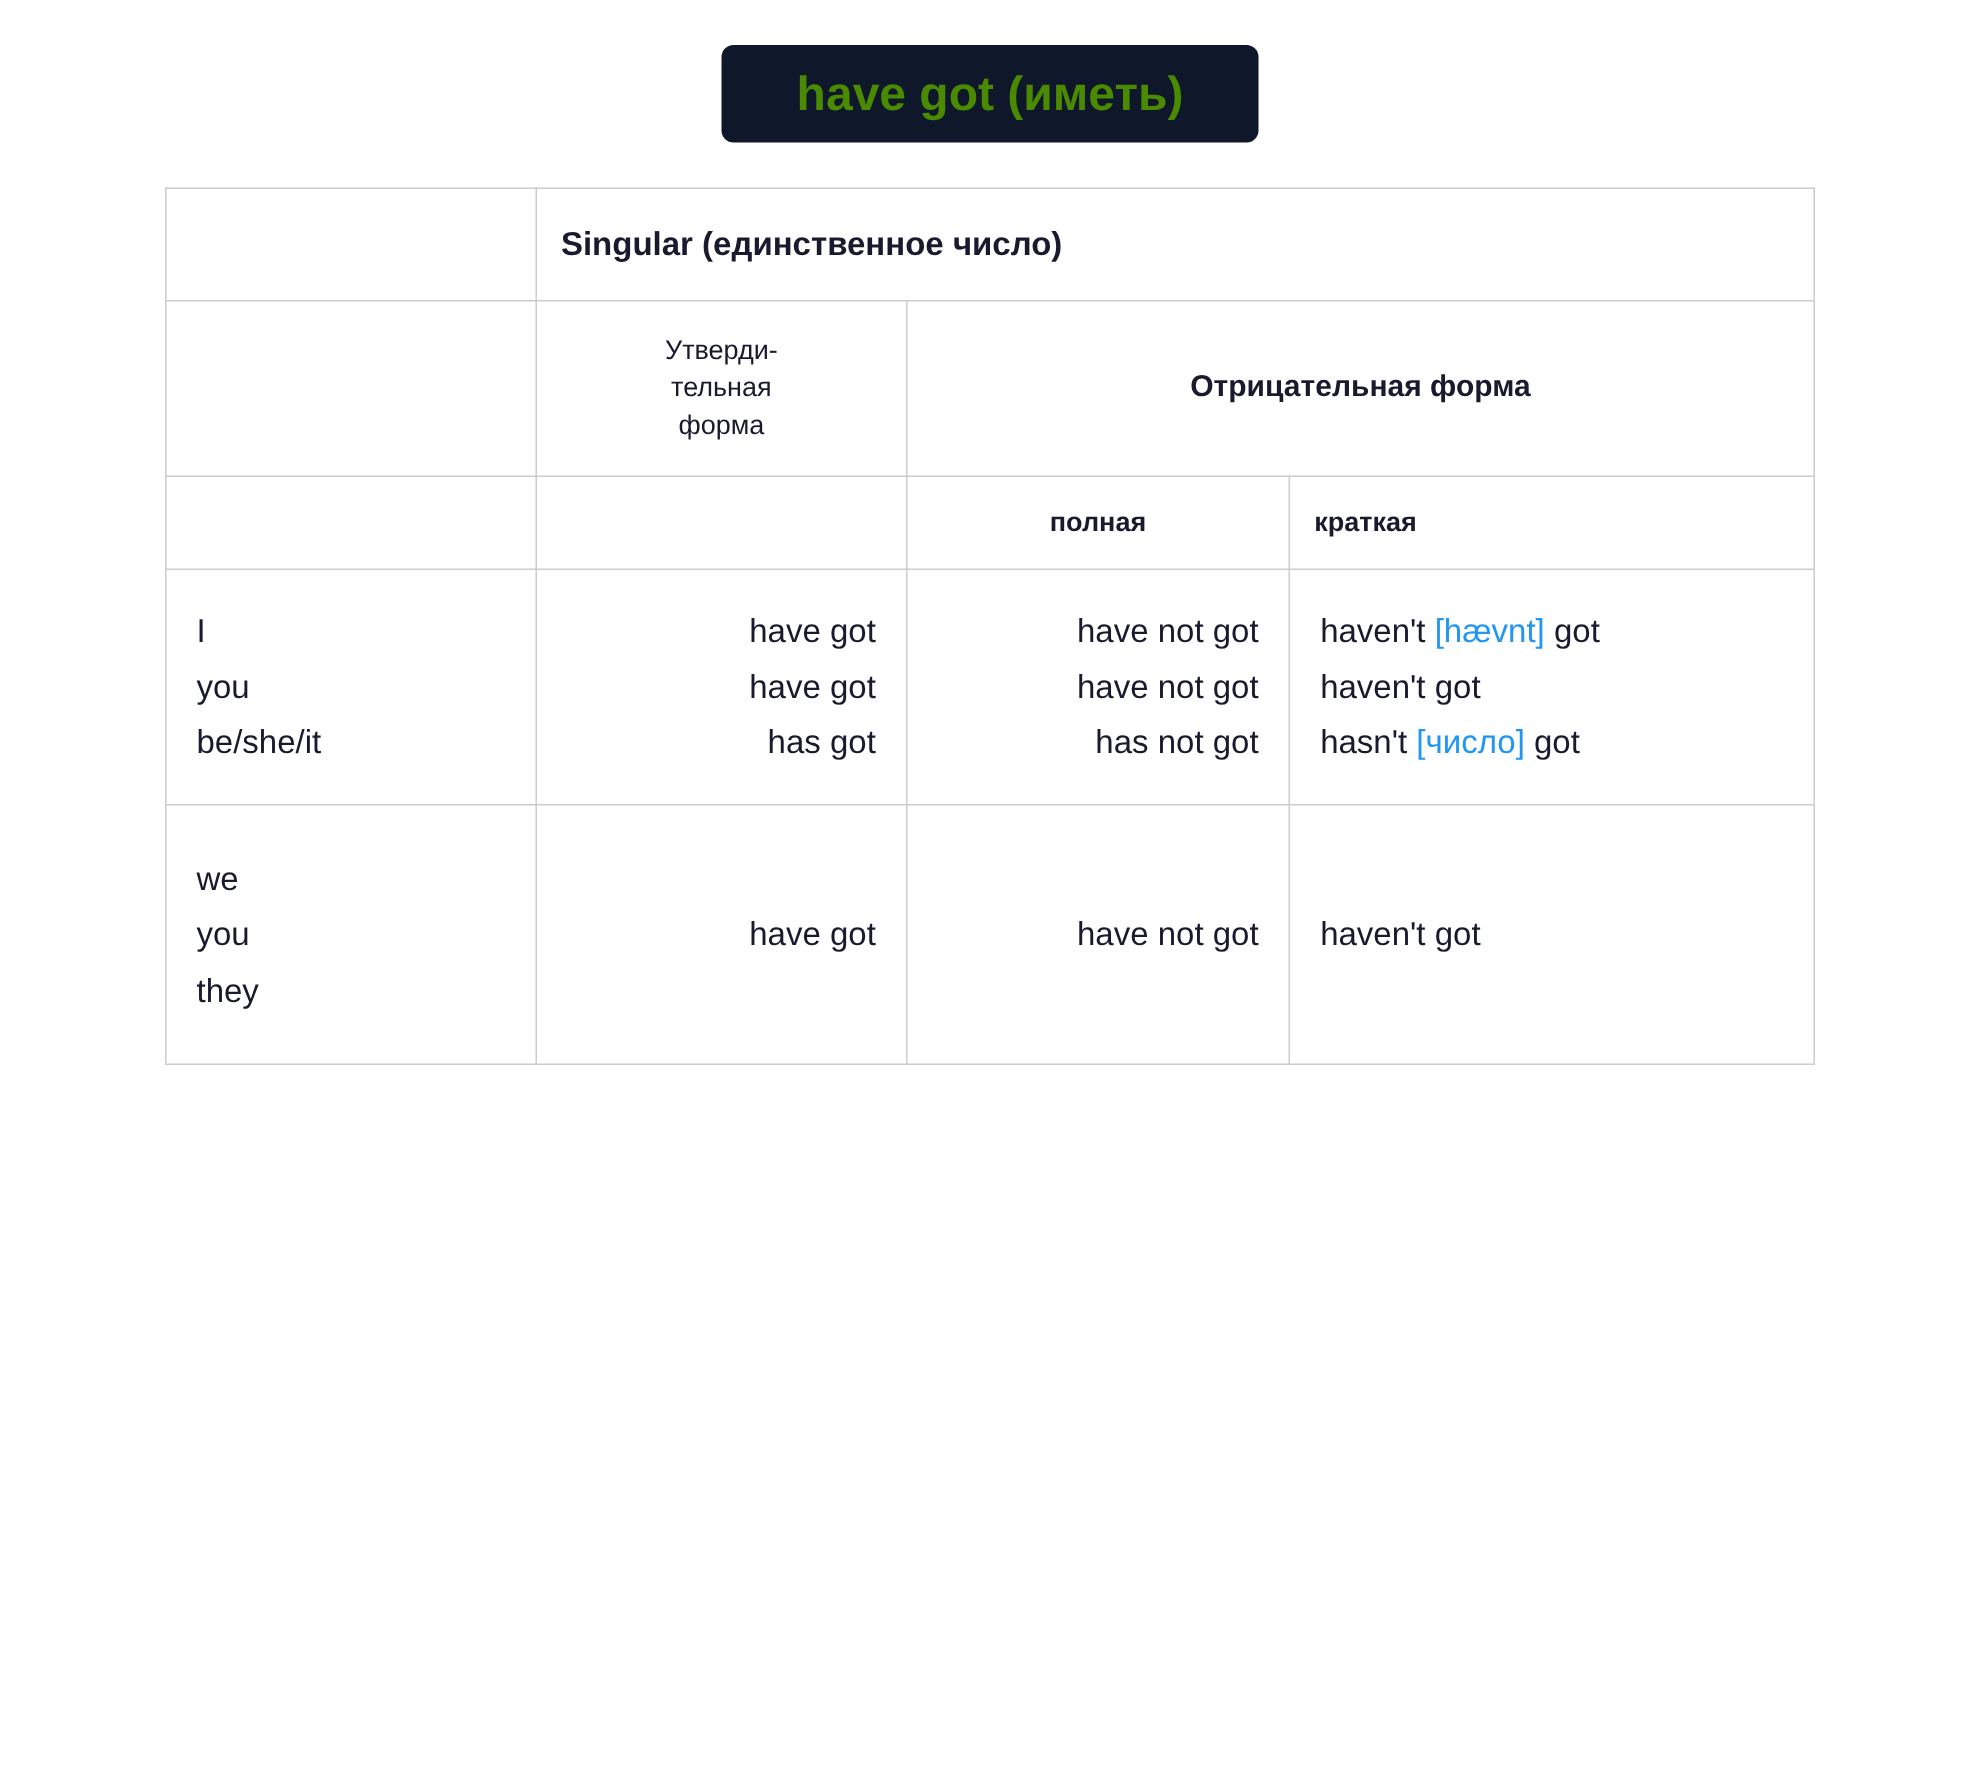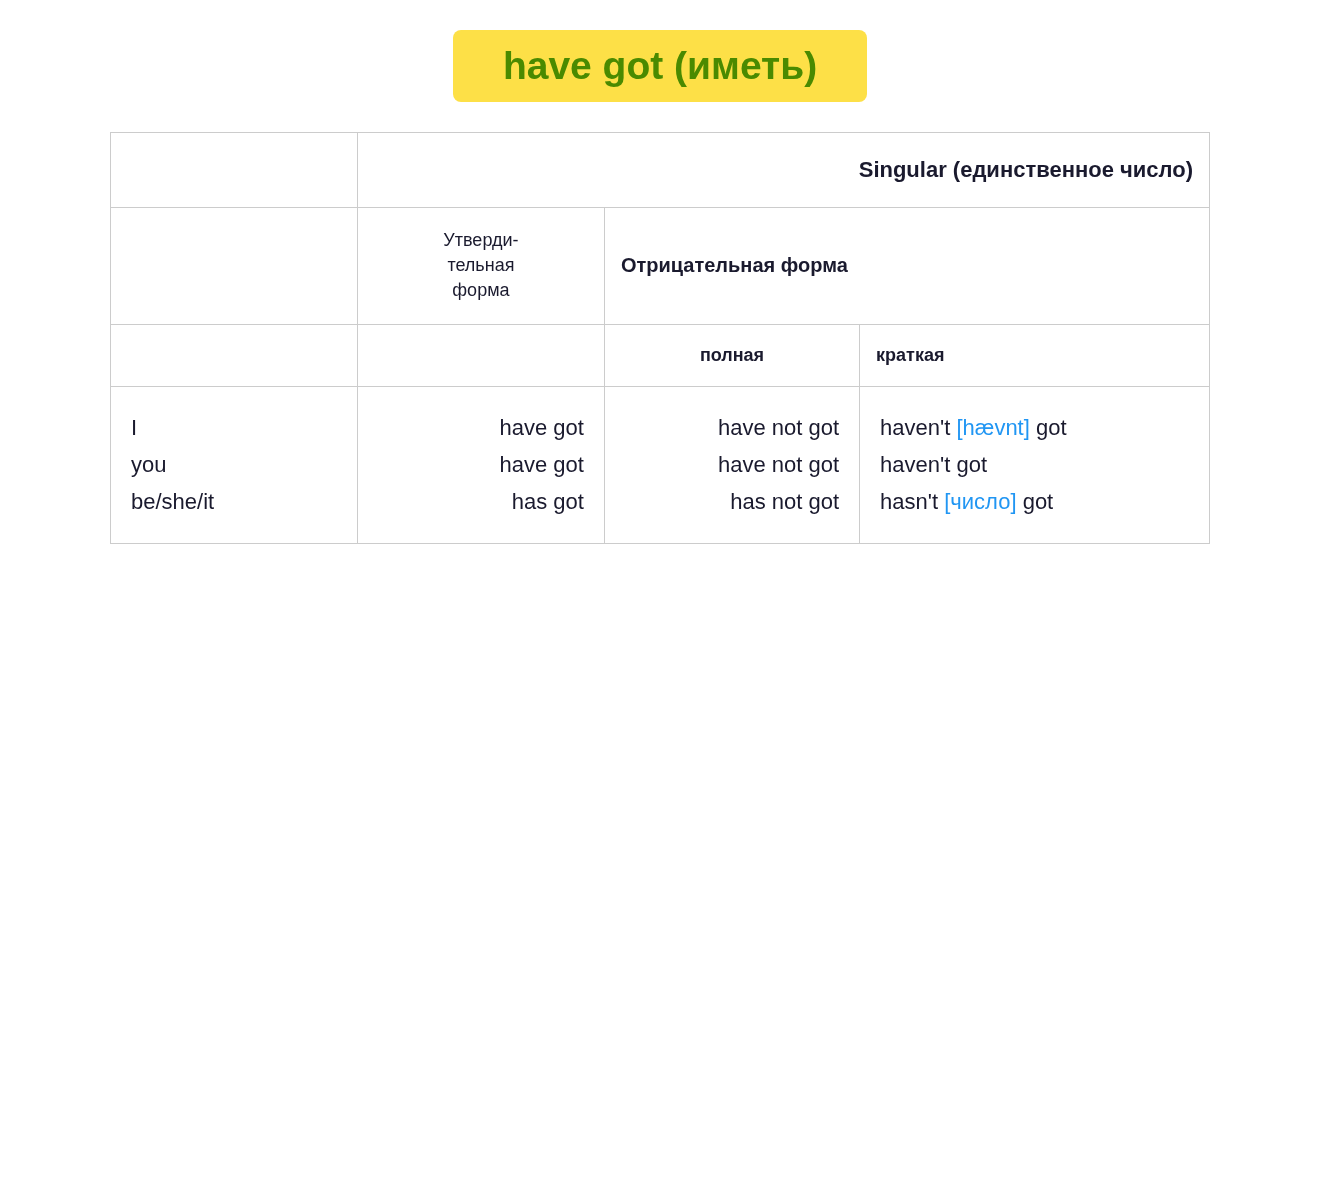--- a/index.html
+++ b/index.html
@@ -23,60 +23,61 @@
       max-width: 100%;
     }
 
     .title-container {
       display: flex;
       justify-content: center;
       margin-bottom: 30px;
     }
 
     .title-badge {
-      background-color: #fde047;
+      background-color: #0f172a;
       border-radius: 8px;
       padding: 14px 50px;
-      font-size: 39px;
+      font-size: 32px;
       font-weight: 600;
       color: #4a8a00;
     }
 
     .main-table {
       width: 100%;
       border-collapse: collapse;
       border: 1px solid #cccccc;
     }
 
     .main-table td,
     .main-table th {
       border: 1px solid #cccccc;
       padding: 20px 16px;
       vertical-align: middle;
     }
 
     
     .singular-header td {
-      text-align: right;
+      text-align: left;
       font-size: 22px;
       font-weight: 700;
       color: #1a1a2e;
       padding: 24px 16px;
     }
 
     .subheader-affirm {
       vertical-align: middle;
       font-size: 18px;
       font-weight: 400;
       color: #1a1a2e;
       text-align: center;
       line-height: 1.4;
     }
 
     .negative-header {
+      text-align: center;
       font-size: 20px;
       font-weight: 700;
       color: #1a1a2e;
     }
 
     .polnaya-header {
       text-align: center;
       font-size: 18px;
       font-weight: 700;
       color: #1a1a2e;
@@ -185,16 +186,24 @@
         have not got<br>have not got<br>has not got
       </td>
       <td class="col-kratkaya short-form-cell">
         <span>haven't </span><span class="phonetic">[hævnt]</span><span> got</span><br>
         <span>haven't got</span><br>
         <span>hasn't </span><span class="phonetic">[число]</span><span> got</span>
       </td>
     </tr>
 
 
+    <tr class="plural-data-row">
+      <td class="col-pronoun pronoun-cell">
+        we<br>you<br>they
+      </td>
+      <td class="col-affirm form-cell">have got</td>
+      <td class="col-polnaya form-cell">have not got</td>
+      <td class="col-kratkaya short-form-cell">haven't got</td>
+    </tr>
 
   </tbody>
     </table>
 </div>
 
 </body></html>

